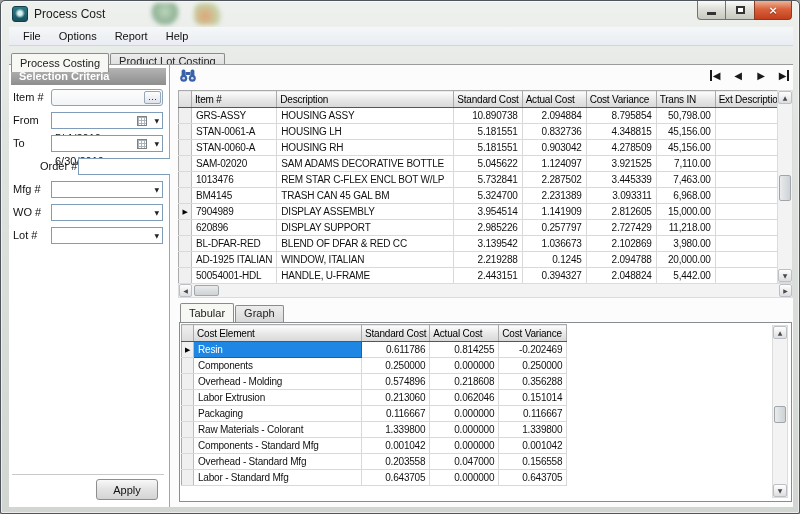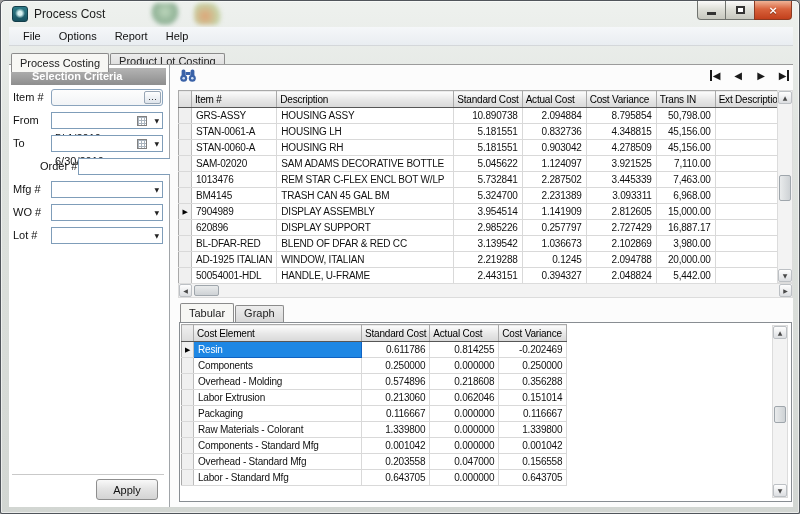--- a/index.html
+++ b/index.html
@@ -41,21 +41,21 @@
     border-radius:2px 2px 0 0;background:linear-gradient(#ededed,#d8d8d8);line-height:13px;}
   .tab.active{background:#f7f7f4;padding-top:3px;position:relative;z-index:3;}
 
   
   .content{position:absolute;left:8px;top:63px;width:784px;height:443px;background:#fff;
     border-top:1px solid #9b9b9b;box-sizing:border-box;}
 
   
   .sidebar{position:absolute;left:0;top:0;width:161px;height:442px;background:#fff;border-right:1px solid #a0a4a8;box-sizing:border-box;}
   .sc-header{position:absolute;left:2px;top:3px;width:155px;height:17px;box-sizing:border-box;
-    background:linear-gradient(#b4b4b4,#8e8e8e);color:#fff;font-weight:bold;font-size:11px;line-height:17px;padding-left:21px;}
+    background:linear-gradient(#b4b4b4,#8e8e8e);color:#fff;font-weight:bold;font-size:11px;line-height:17px;padding-left:8px;}
   .field-row{position:absolute;left:0;width:161px;height:18px;}
   .field-label{position:absolute;left:4px;top:2px;font-size:11px;color:#111;}
   .field-control{position:absolute;left:42px;top:0;width:112px;height:17px;box-sizing:border-box;
     border:1px solid #7f9db9;background:#fff;}
   .field-control.type-ellipsis{border-radius:3px;border-color:#8ba4bd;background:linear-gradient(#fdfdfd,#f2f4f6);}
   .field-value{position:absolute;left:3px;top:18px;font-size:11px;color:#111;line-height:14px;white-space:nowrap;}
   .ell-btn{position:absolute;right:1px;top:1px;width:17px;height:13px;border:1px solid #98a6b5;border-radius:2px;
     background:linear-gradient(#fefefe,#dfe5ec);font-size:9px;line-height:10px;text-align:center;color:#333;box-sizing:border-box;}
   .dd-arrow{position:absolute;right:3px;top:5px;font-size:6px;color:#222;line-height:6px;}
   .cal-icon{position:absolute;right:15px;top:3px;width:10px;height:10px;box-sizing:border-box;border:1px solid #808080;background-color:#fff;
@@ -318,21 +318,21 @@
                 <td class="num">15,000.00</td>
                 <td></td>
               </tr>
               <tr>
                 <td class="selc glyph"></td>
                 <td>620896</td>
                 <td>DISPLAY SUPPORT</td>
                 <td class="num">2.985226</td>
                 <td class="num">0.257797</td>
                 <td class="num">2.727429</td>
-                <td class="num">16,887.17</td>
+                <td class="num">11,218.00</td>
                 <td></td>
               </tr>
               <tr>
                 <td class="selc glyph"></td>
                 <td>BL-DFAR-RED</td>
                 <td>BLEND OF DFAR &amp; RED CC</td>
                 <td class="num">3.139542</td>
                 <td class="num">1.036673</td>
                 <td class="num">2.102869</td>
                 <td class="num">3,980.00</td>

